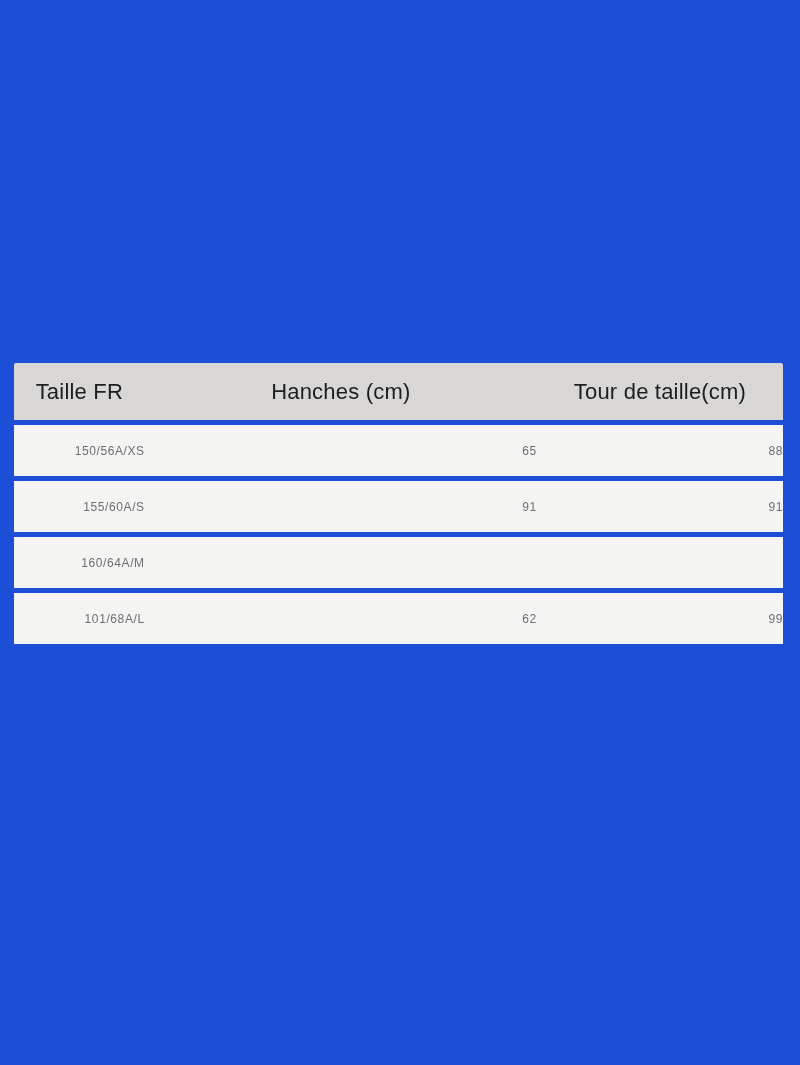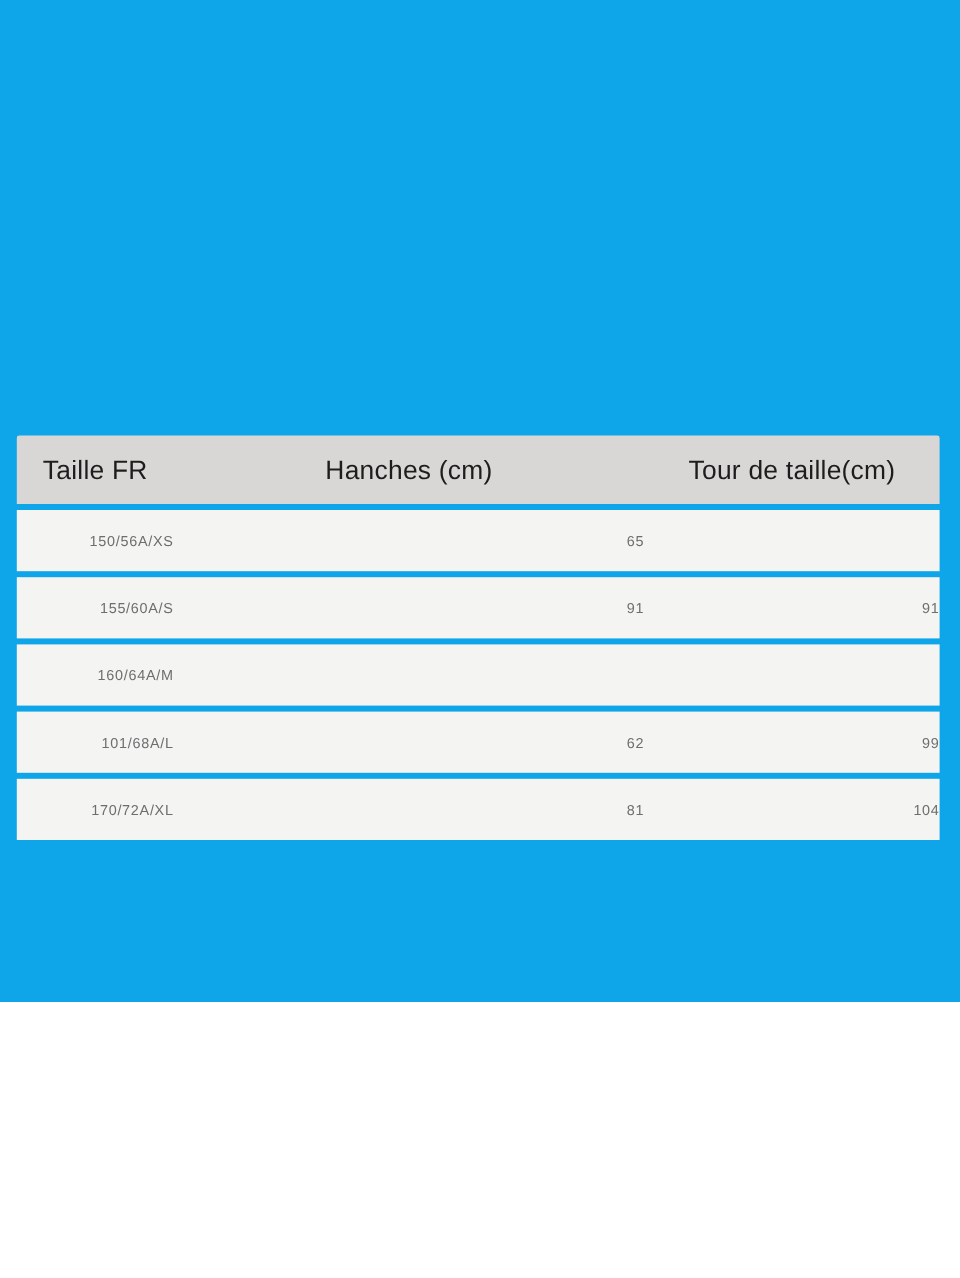--- a/index.html
+++ b/index.html
@@ -4,22 +4,22 @@
 <style>
   html, body {
     margin: 0;
     padding: 0;
     background: #ffffff;
     font-family: "Liberation Sans", "DejaVu Sans", sans-serif;
   }
   .canvas {
     position: relative;
     width: 800px;
-    height: 835px;
-    background: #0ea5e9;
+    height: 1065px;
+    background: #1d4ed8;
     overflow: hidden;
   }
   .size-table {
     position: absolute;
     left: 14px;
     top: 363px;
     width: 769px;
     display: flex;
     flex-direction: column;
     gap: 5px;
@@ -63,34 +63,30 @@
   <div class="size-table">
     <div class="thead">
       <div class="cell">Taille FR</div>
       <div class="cell">Hanches (cm)</div>
       <div class="cell">Tour de taille(cm)</div>
     </div>
     <div style="display:flex;flex-direction:column;gap:5px;">
         <div class="row">
           <div class="cell">150/56A/XS</div>
           <div class="cell">65</div>
+          <div class="cell">88</div>
         </div>
         <div class="row">
           <div class="cell">155/60A/S</div>
           <div class="cell">91</div>
           <div class="cell">91</div>
         </div>
         <div class="row">
           <div class="cell">160/64A/M</div>
         </div>
         <div class="row">
           <div class="cell">101/68A/L</div>
           <div class="cell">62</div>
           <div class="cell">99</div>
         </div>
-        <div class="row">
-          <div class="cell">170/72A/XL</div>
-          <div class="cell">81</div>
-          <div class="cell">104</div>
-        </div>
       </div>
   </div>
 </div>
 
 </body></html>

